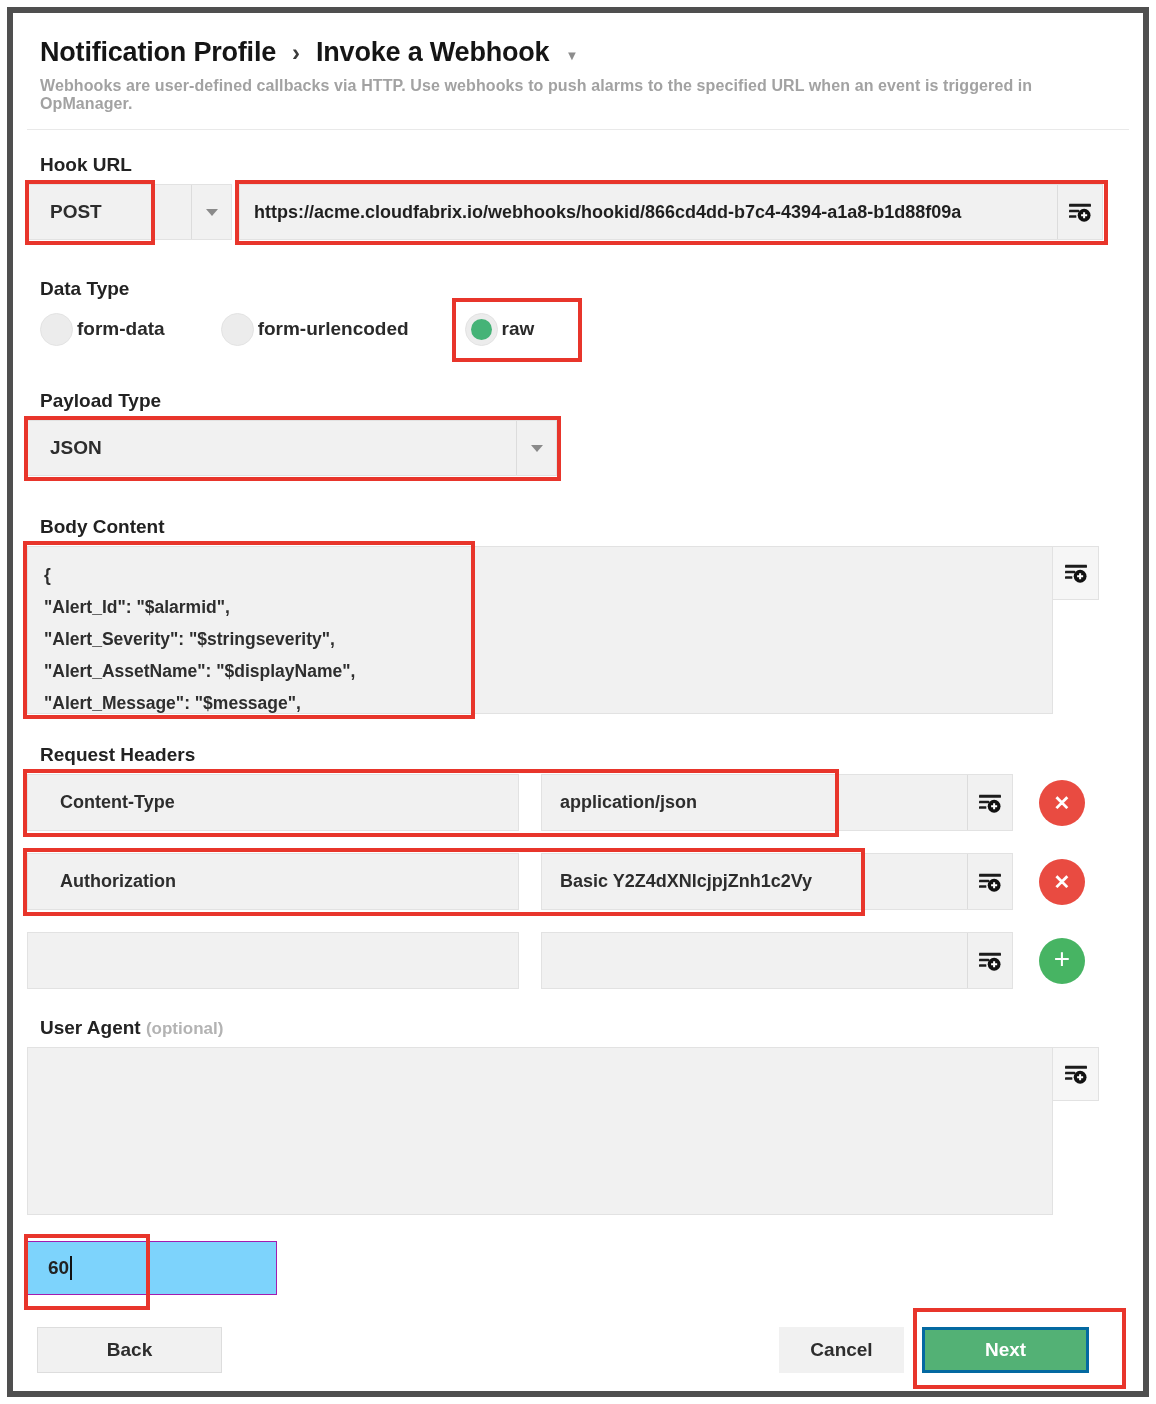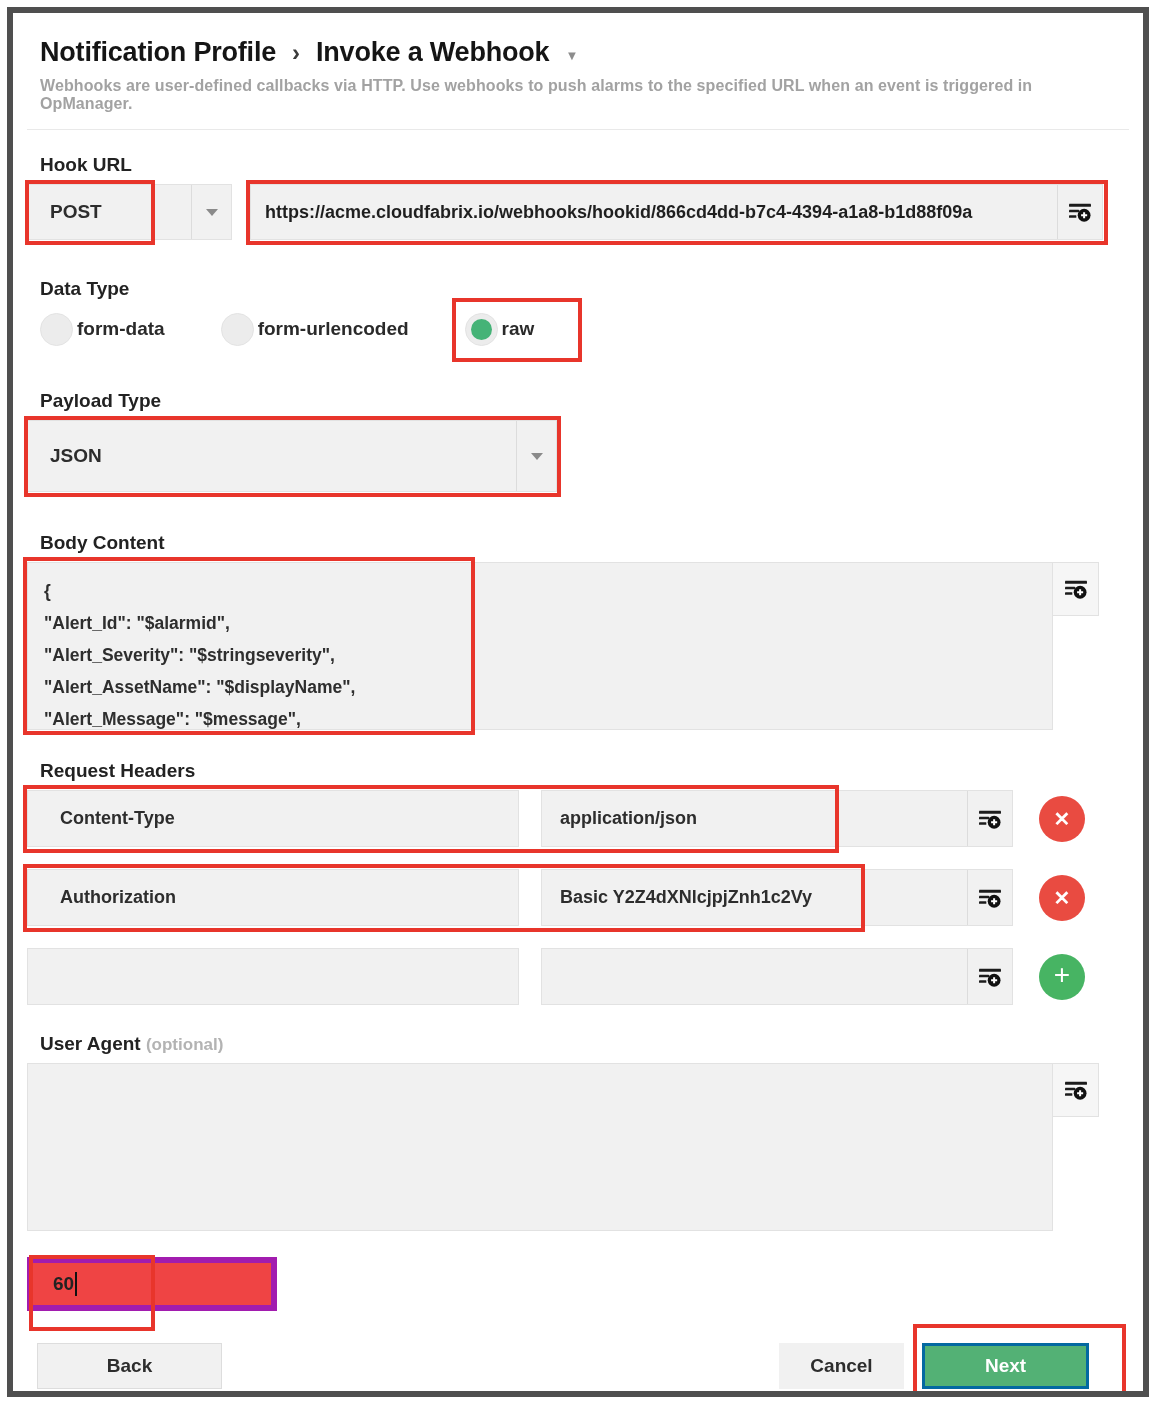--- a/index.html
+++ b/index.html
@@ -44,21 +44,21 @@
     width: 0; height: 0; border-left: 6px solid transparent;
     border-right: 6px solid transparent; border-top: 7px solid #8a8a8a;
   }
   .icon-cell {
     width: 45px; align-self: stretch; border-left: 1px solid #dcdcdc;
     display: flex; align-items: center; justify-content: center; background: #f1f1f1;
   }
 
   
   .hook-section { margin-top: 24px; }
-  .hook-row { display: flex; margin-top: 8px; padding-right: 26px; gap: 18px; }
+  .hook-row { display: flex; margin-top: 8px; padding-right: 26px; gap: 7px; }
   .method-select { width: 205px; height: 56px; }
   .method-text { flex: 1; padding-left: 22px; font-size: 19px; font-weight: 600; color: #2d2d2d; }
   .url-field { flex: 1; height: 56px; overflow: visible; }
   .url-text {
     flex: 1; padding-left: 14px; font-size: 18px; font-weight: 600; color: #1f1f1f;
     white-space: nowrap; overflow: hidden; min-width: 0;
   }
   .annot-method { left: -3px; top: -5px; width: 130px; height: 65px; }
   .annot-url { left: -5px; top: -5px; right: -6px; bottom: -6px; }
 
@@ -71,21 +71,21 @@
     border: 1px solid #e3e3e3; display: flex; align-items: center; justify-content: center;
   }
   .radio-item.selected .radio-circle::after {
     content: ""; width: 21px; height: 21px; border-radius: 50%; background: #45b377; display: block;
   }
   .radio-label { font-size: 19px; font-weight: 700; color: #2a2a2a; }
   .annot-raw { left: -13px; top: -15px; width: 130px; height: 64px; }
 
   
   .payload-section { margin-top: 42px; }
-  .payload-select { width: 530px; height: 72px; margin-top: 8px; }
+  .payload-select { width: 530px; height: 56px; margin-top: 8px; }
   .payload-text { flex: 1; padding-left: 22px; font-size: 19px; font-weight: 600; color: #2d2d2d; }
   .annot-payload { left: -4px; top: -5px; right: -5px; bottom: -6px; }
 
   
   .body-section { margin-top: 40px; }
   .ta-row { display: flex; align-items: flex-start; margin-top: 8px; padding-right: 30px; position: relative; }
   .ta-box {
     flex: 1; height: 168px; background: #f1f1f1; border: 1px solid #e2e2e2;
     padding: 12px 16px; font-size: 17.5px; font-weight: 600; color: #2e2e2e;
     line-height: 32px; white-space: pre-line; position: relative;
@@ -119,22 +119,22 @@
   .btn-add { background: #47b463; font-size: 28px; font-weight: 400; padding-bottom: 3px; }
   .annot-hdr1 { left: -4px; top: -5px; width: 816px; height: 68px; }
   .annot-hdr2 { left: -4px; top: -5px; width: 842px; height: 68px; }
 
   
   .useragent-section { margin-top: 28px; }
 
   
   .timeout-section { margin-top: 26px; position: relative; }
   .timeout-input {
-    width: 250px; height: 54px; margin-top: 6px; background: #ef4444;
-    border: 6px solid #a21caf; display: flex; align-items: center; padding-left: 20px;
+    width: 250px; height: 54px; margin-top: 6px; background: #7dd3fc;
+    border: 1px solid #a21caf; display: flex; align-items: center; padding-left: 20px;
     font-size: 19px; font-weight: 600; color: #222; position: relative;
   }
   .text-cursor { display: inline-block; width: 2px; height: 24px; background: #111; margin-left: 1px; }
   .annot-timeout { left: -4px; top: -8px; width: 126px; height: 76px; }
 
   
   .btn-row { margin-top: 32px; display: flex; align-items: center; padding: 0 40px 0 10px; }
   .btn {
     height: 46px; border: 1px solid #ddd; background: #f1f1f1; color: #2d2d2d;
     font-size: 19px; font-weight: 700; cursor: pointer; font-family: inherit;

